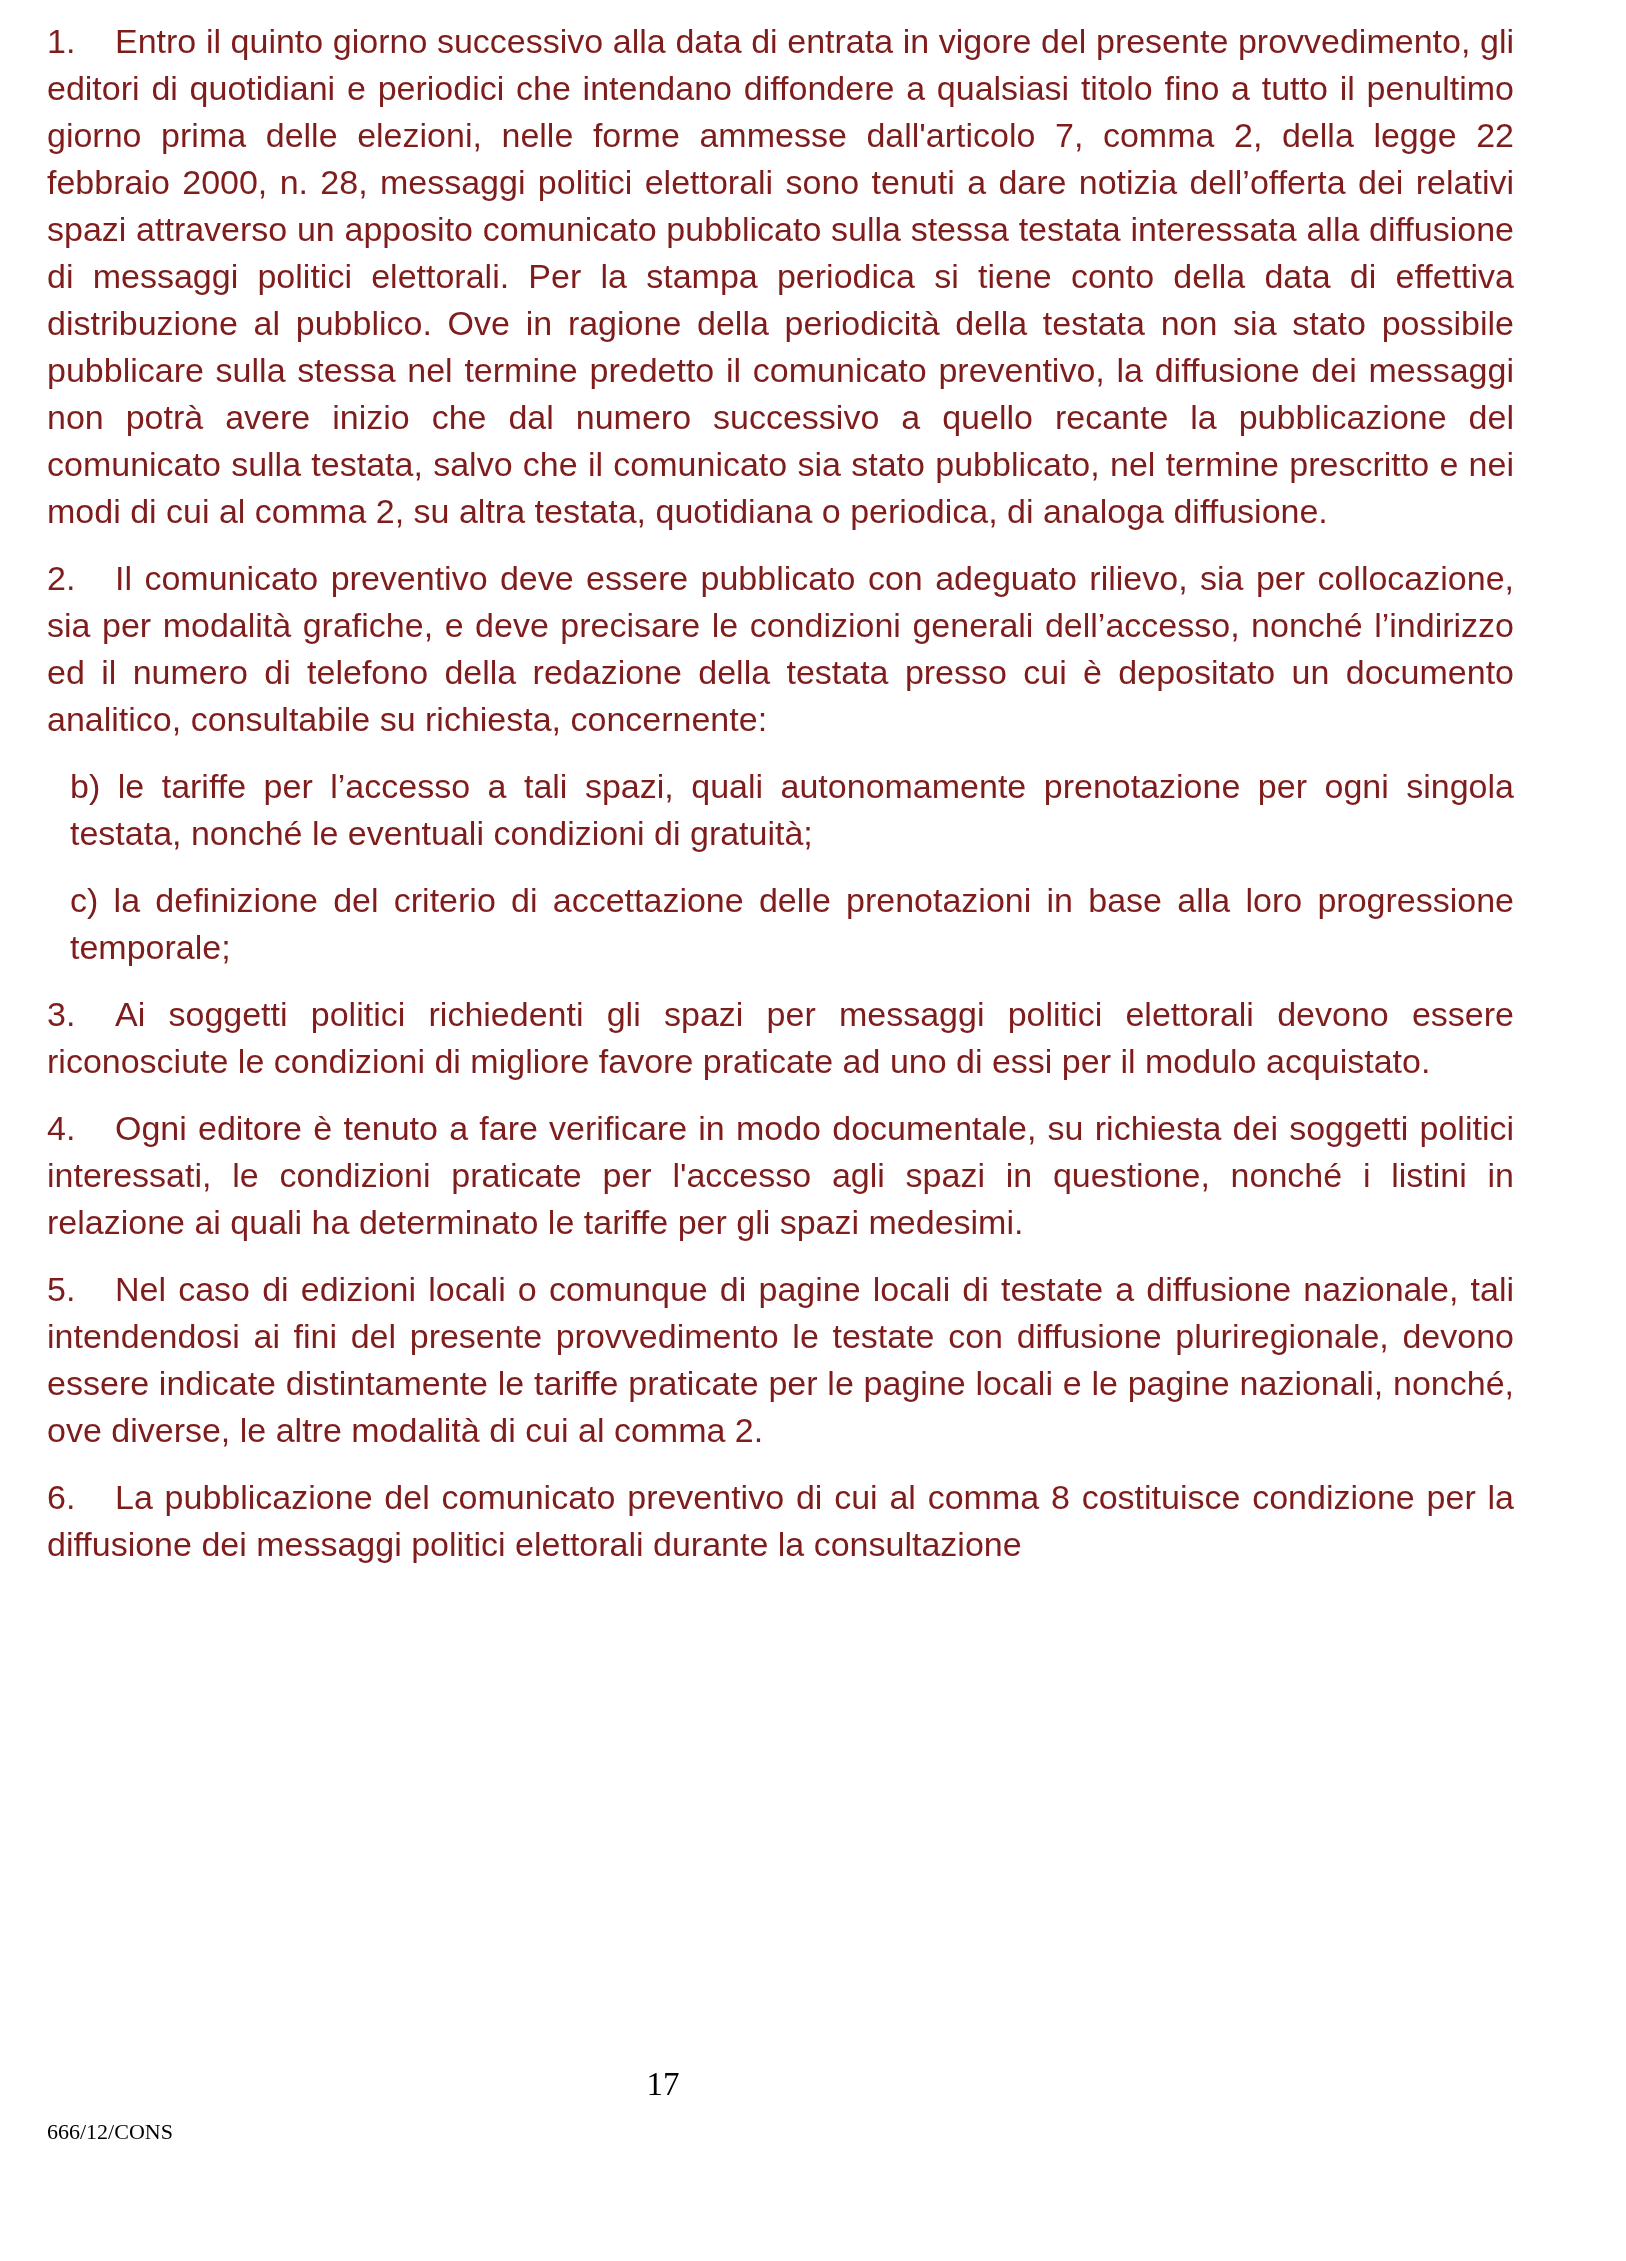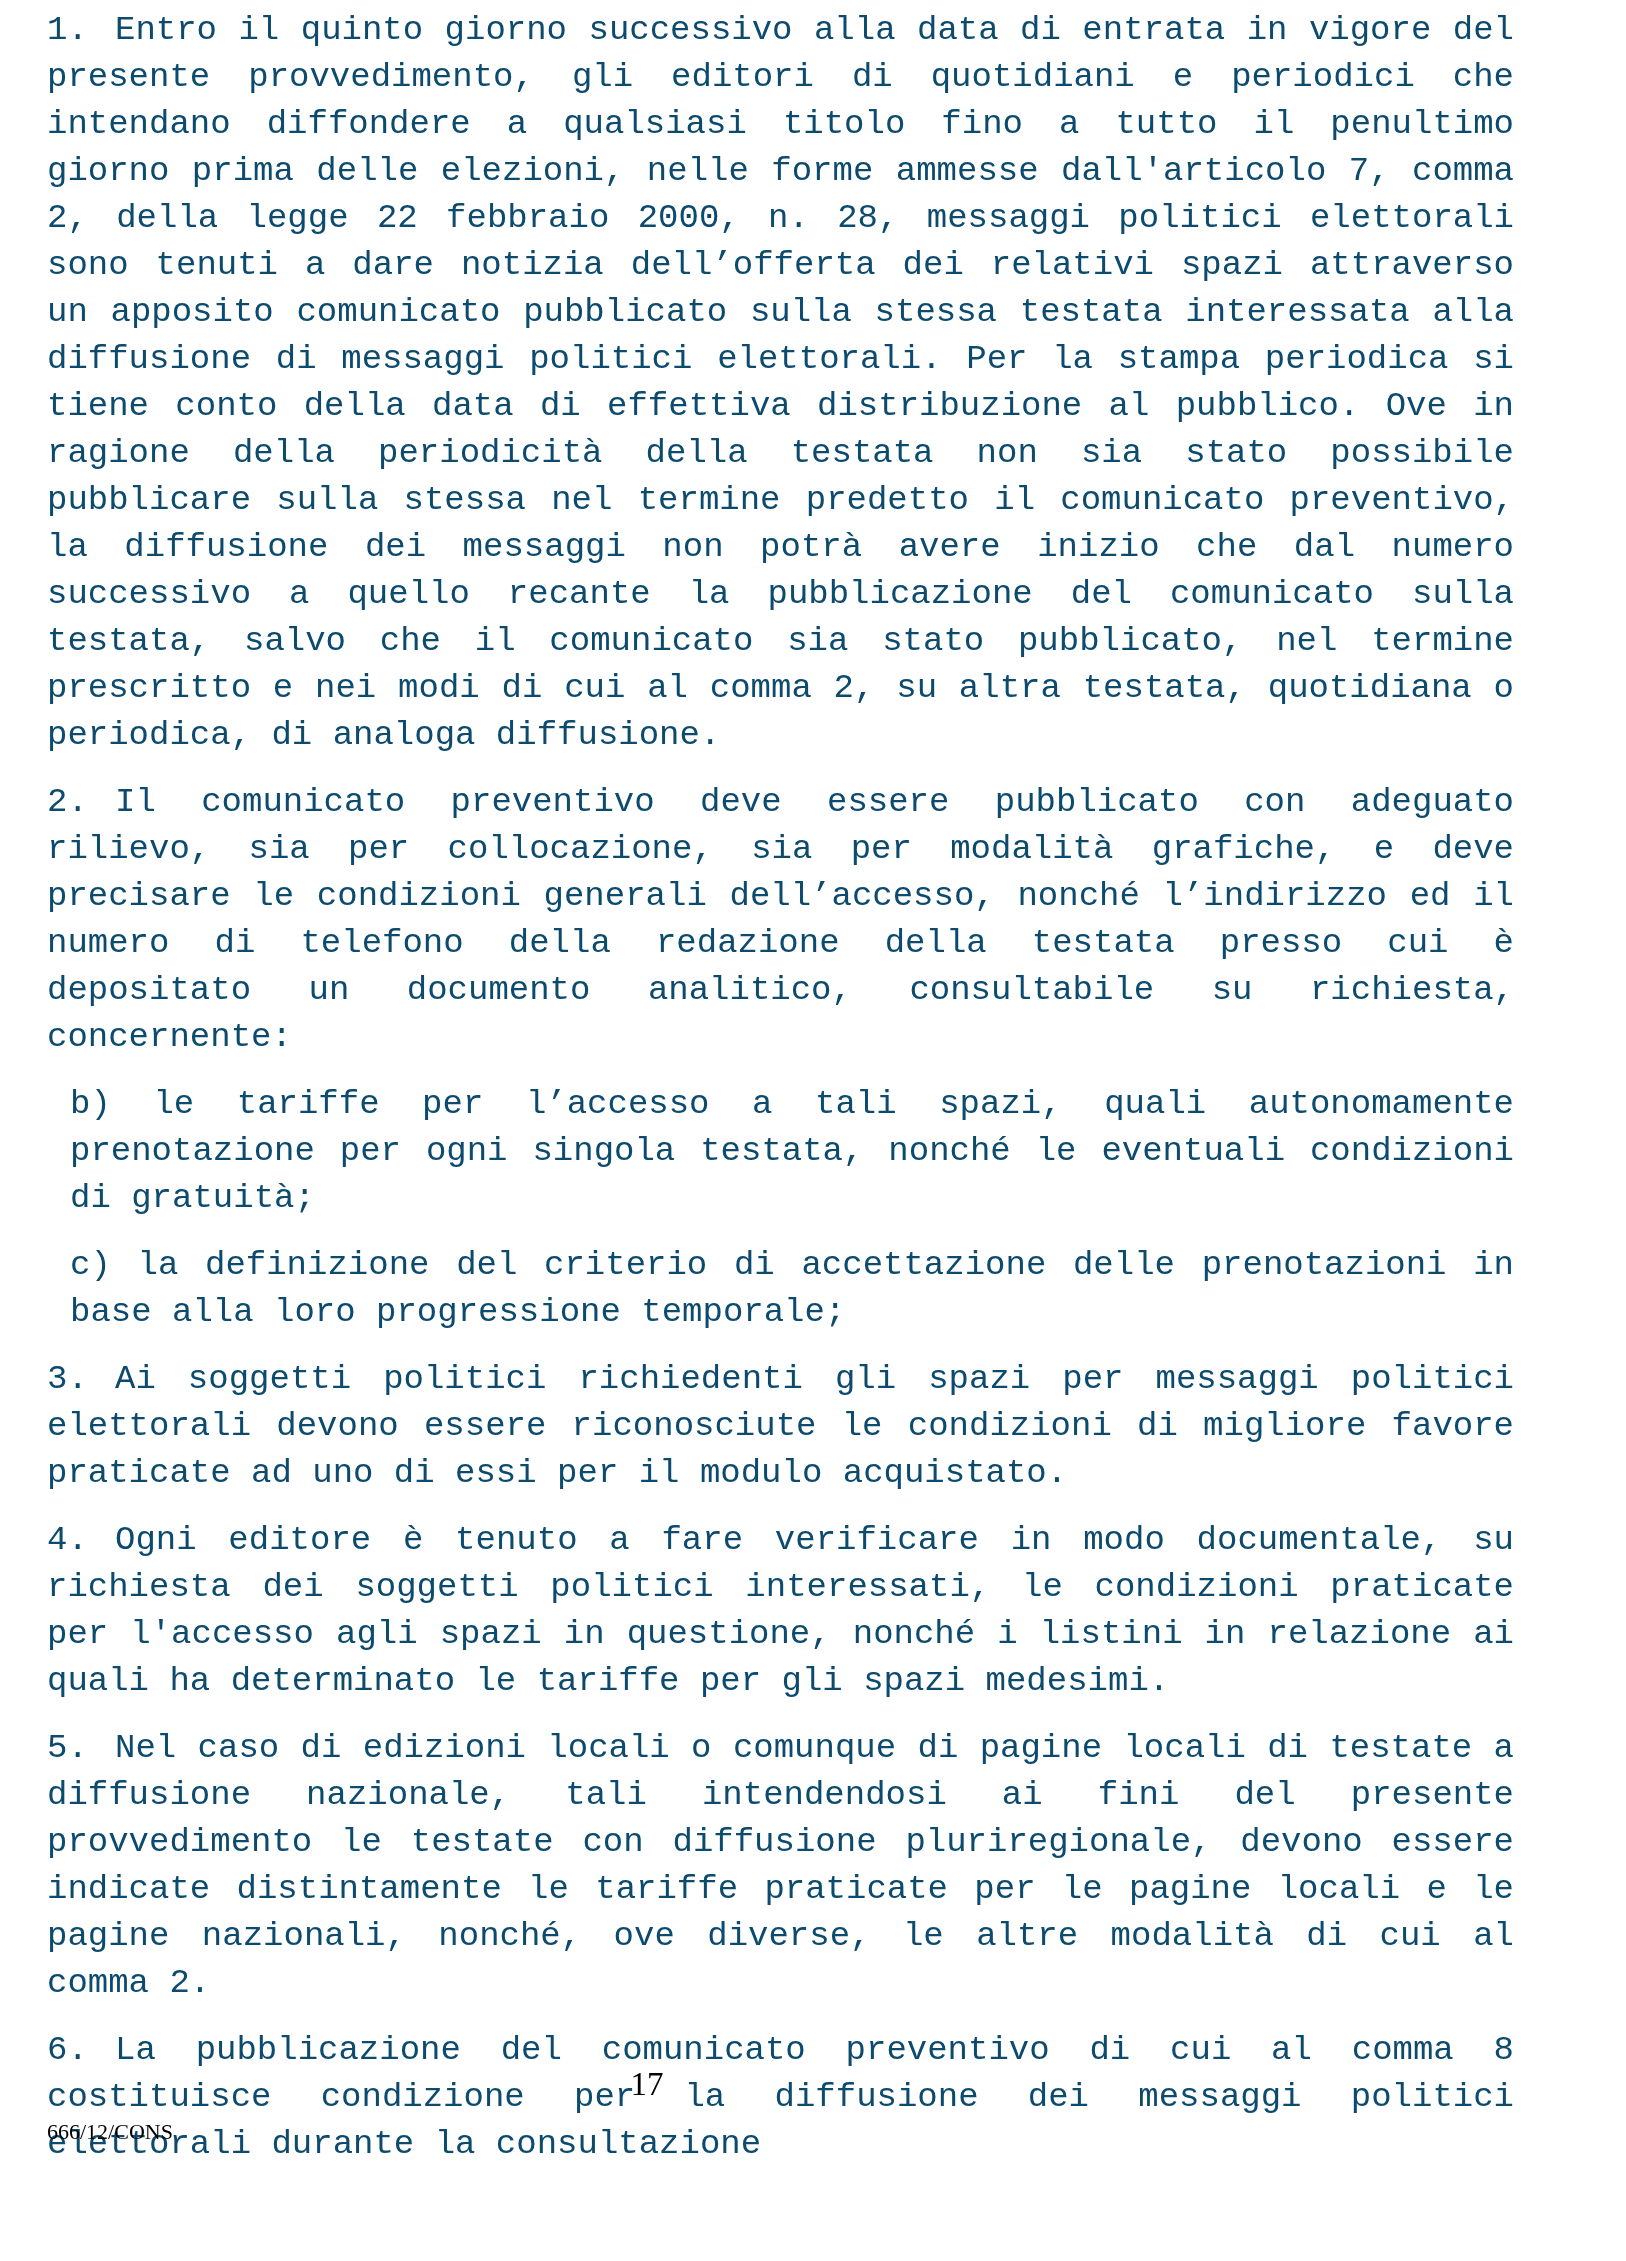--- a/index.html
+++ b/index.html
@@ -1,28 +1,28 @@
 <!DOCTYPE html>
 <html style="font-size:13.2px"><head>
 <meta charset="utf-8">
 <style>
   html, body { margin: 0; padding: 0; background: #ffffff; }
   body { width: 1627px; height: 2261px; position: relative; overflow: hidden; }
   .page {
-    position: absolute; left: 47px; top: 7px; width: 1467px;
-    font-family: Liberation Mono, monospace;
-    font-size: 34px; line-height: 47px; color: #0c4a6e;
+    position: absolute; left: 47px; top: 18px; width: 1467px;
+    font-family: Liberation Sans, sans-serif;
+    font-size: 34px; line-height: 47px; color: #7f1d1d;
     text-align: justify;
   }
   .para { margin: 0 0 20px 0; }
   .sub { margin: 0 0 20px 0; }
   .num { display: inline-block; width: 68px; }
   .letter { padding-left: 23px; }
   .page-number {
-    position: absolute; left: 0; width: 1294px; top: 2066px; text-align: center;
+    position: absolute; left: 16px; width: 1294px; top: 2066px; text-align: center;
     font-family: "Liberation Serif", "DejaVu Serif", serif; font-size: 33px; color: #000;
   }
   .doc-code {
     position: absolute; left: 47px; top: 2119px;
     font-family: "Liberation Serif", "DejaVu Serif", serif; font-size: 22px; color: #000;
   }
 </style>
 </head>
 <body>
 

